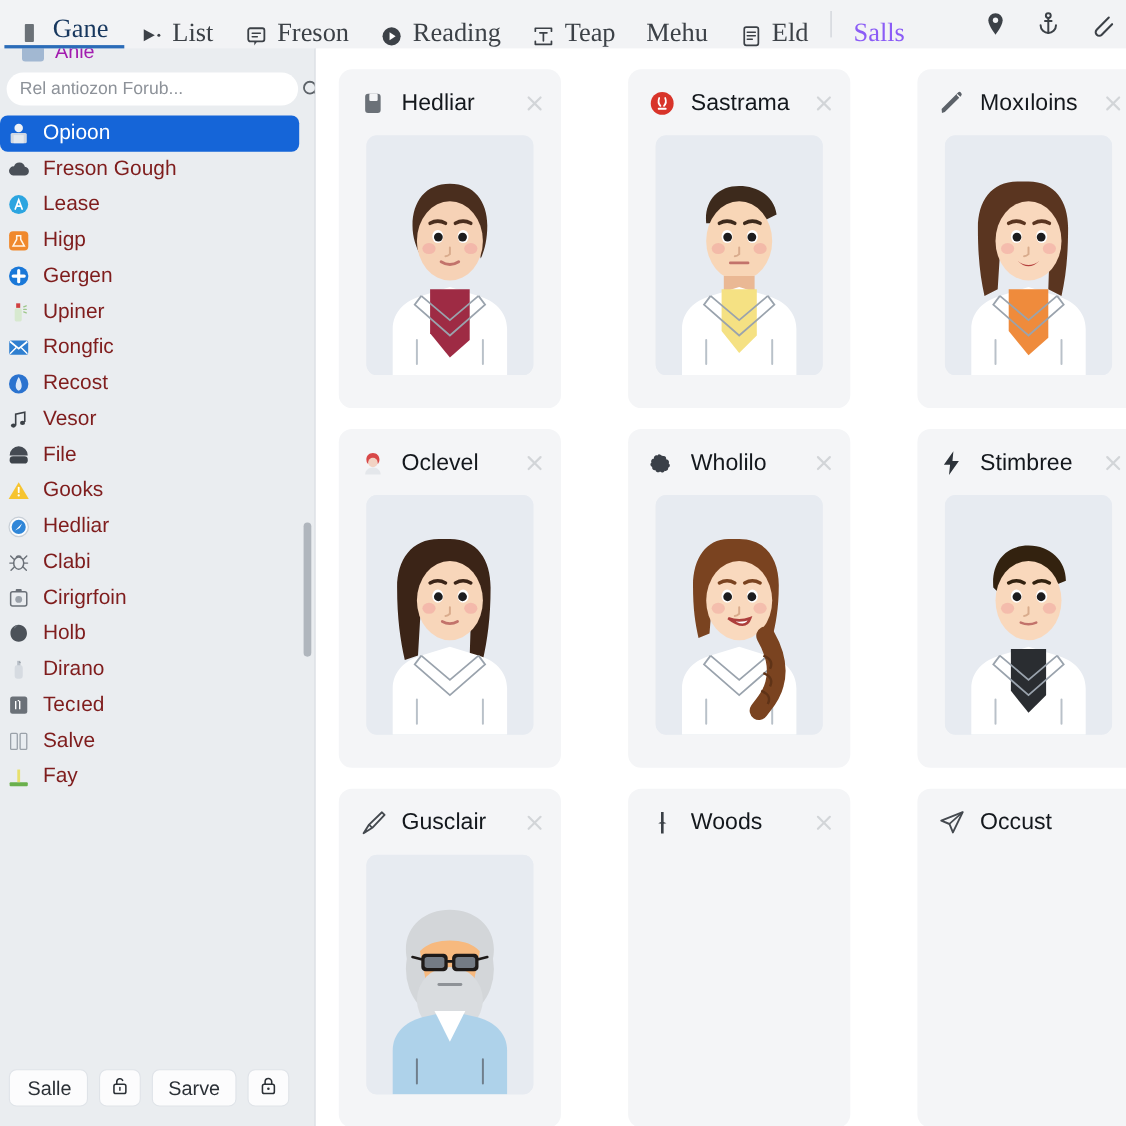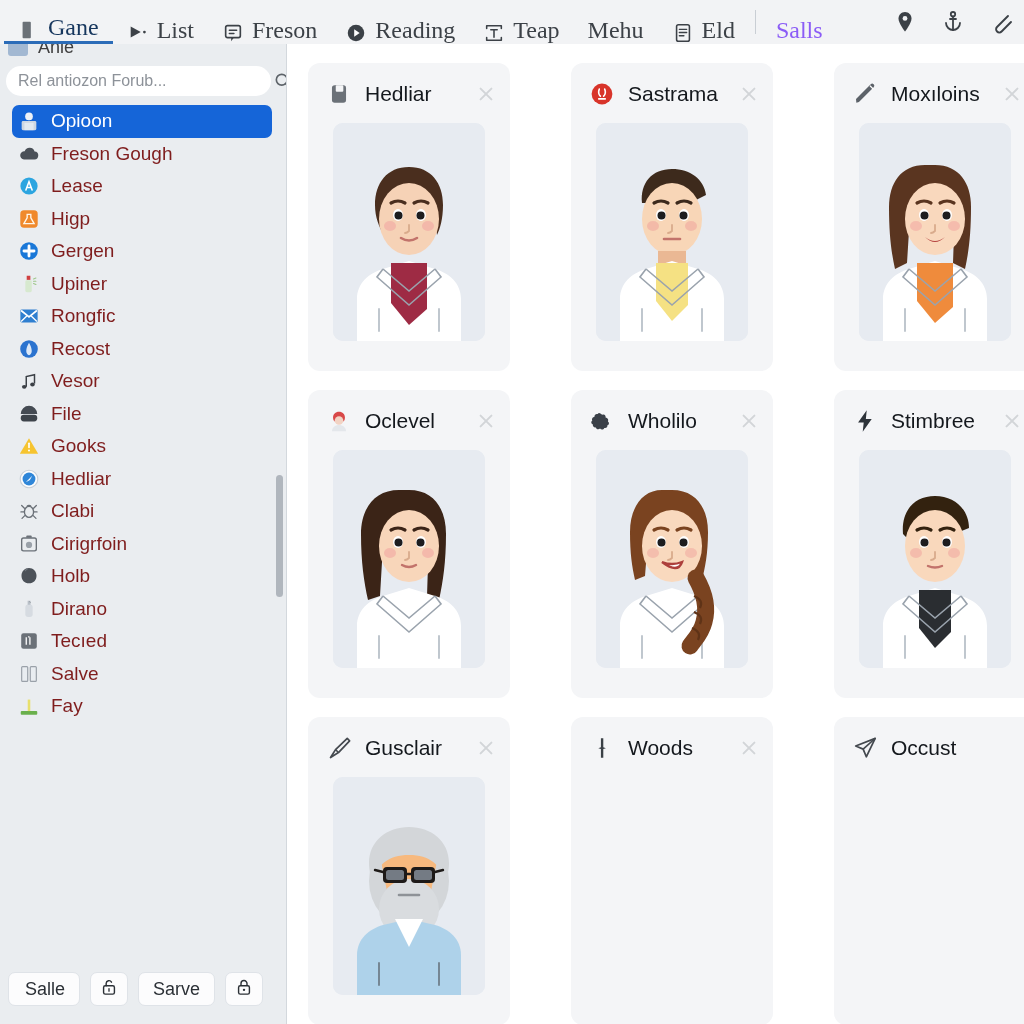--- a/index.html
+++ b/index.html
@@ -38,42 +38,42 @@
 
   
   .sidebar {
     position: absolute; top: 0; left: 0;
     width: 287px; height: 1024px;
     background: #eaedf0;
     border-right: 1px solid #d3d8dd;
     overflow: hidden;
   }
   .ghost-row {
-    position: absolute; top: 36px; left: 0; width: 270px; height: 22px;
+    position: absolute; top: 36px; left: 12px; width: 270px; height: 22px;
     display: flex; align-items: center; gap: 10px; padding-left: 8px;
-    color: #404040; font-size: 18px;
+    color: #a21caf; font-size: 18px;
   }
   .ghost-row .gbar { position: absolute; top: 0; left: 0; width: 262px; height: 4px; background: #2a6fd0; }
   .ghost-ico { width: 20px; height: 18px; background: #8aa6c8; border-radius: 3px; opacity: .75; }
 
   .search-wrap { position: absolute; top: 66px; left: 0; width: 277px; padding: 0 6px; }
   .search-box {
     display: flex; align-items: center;
     height: 30px; background: #ffffff; border-radius: 15px;
     padding: 0 10px 0 12px;
     gap: 48px;
   }
   .search-box input {
     flex: 1; border: 0; outline: 0; background: transparent;
     font-family: "Liberation Sans", sans-serif; font-size: 16px; color: #333;
   }
   .search-box input::placeholder { color: #8d9299; }
   .search-ico { width: 20px; height: 20px; flex: none; }
 
-  .nav-list { position: absolute; top: 105px; left: 0; width: 277px; padding-left: 12px; }
+  .nav-list { position: absolute; top: 105px; left: 0; width: 277px; }
   .nav-item {
     display: flex; align-items: center; gap: 11px;
     height: 32.5px; padding-left: 5px; margin: 0 5px 0 0;
     color: #7f1d1d; font-size: 19px; border-radius: 7px;
     white-space: nowrap;
   }
   .nav-item.selected { background: #1565d8; color: #ffffff; }
   .nav-ico {
     width: 23px; height: 23px; flex: none;
     display: flex; align-items: center; justify-content: center;

